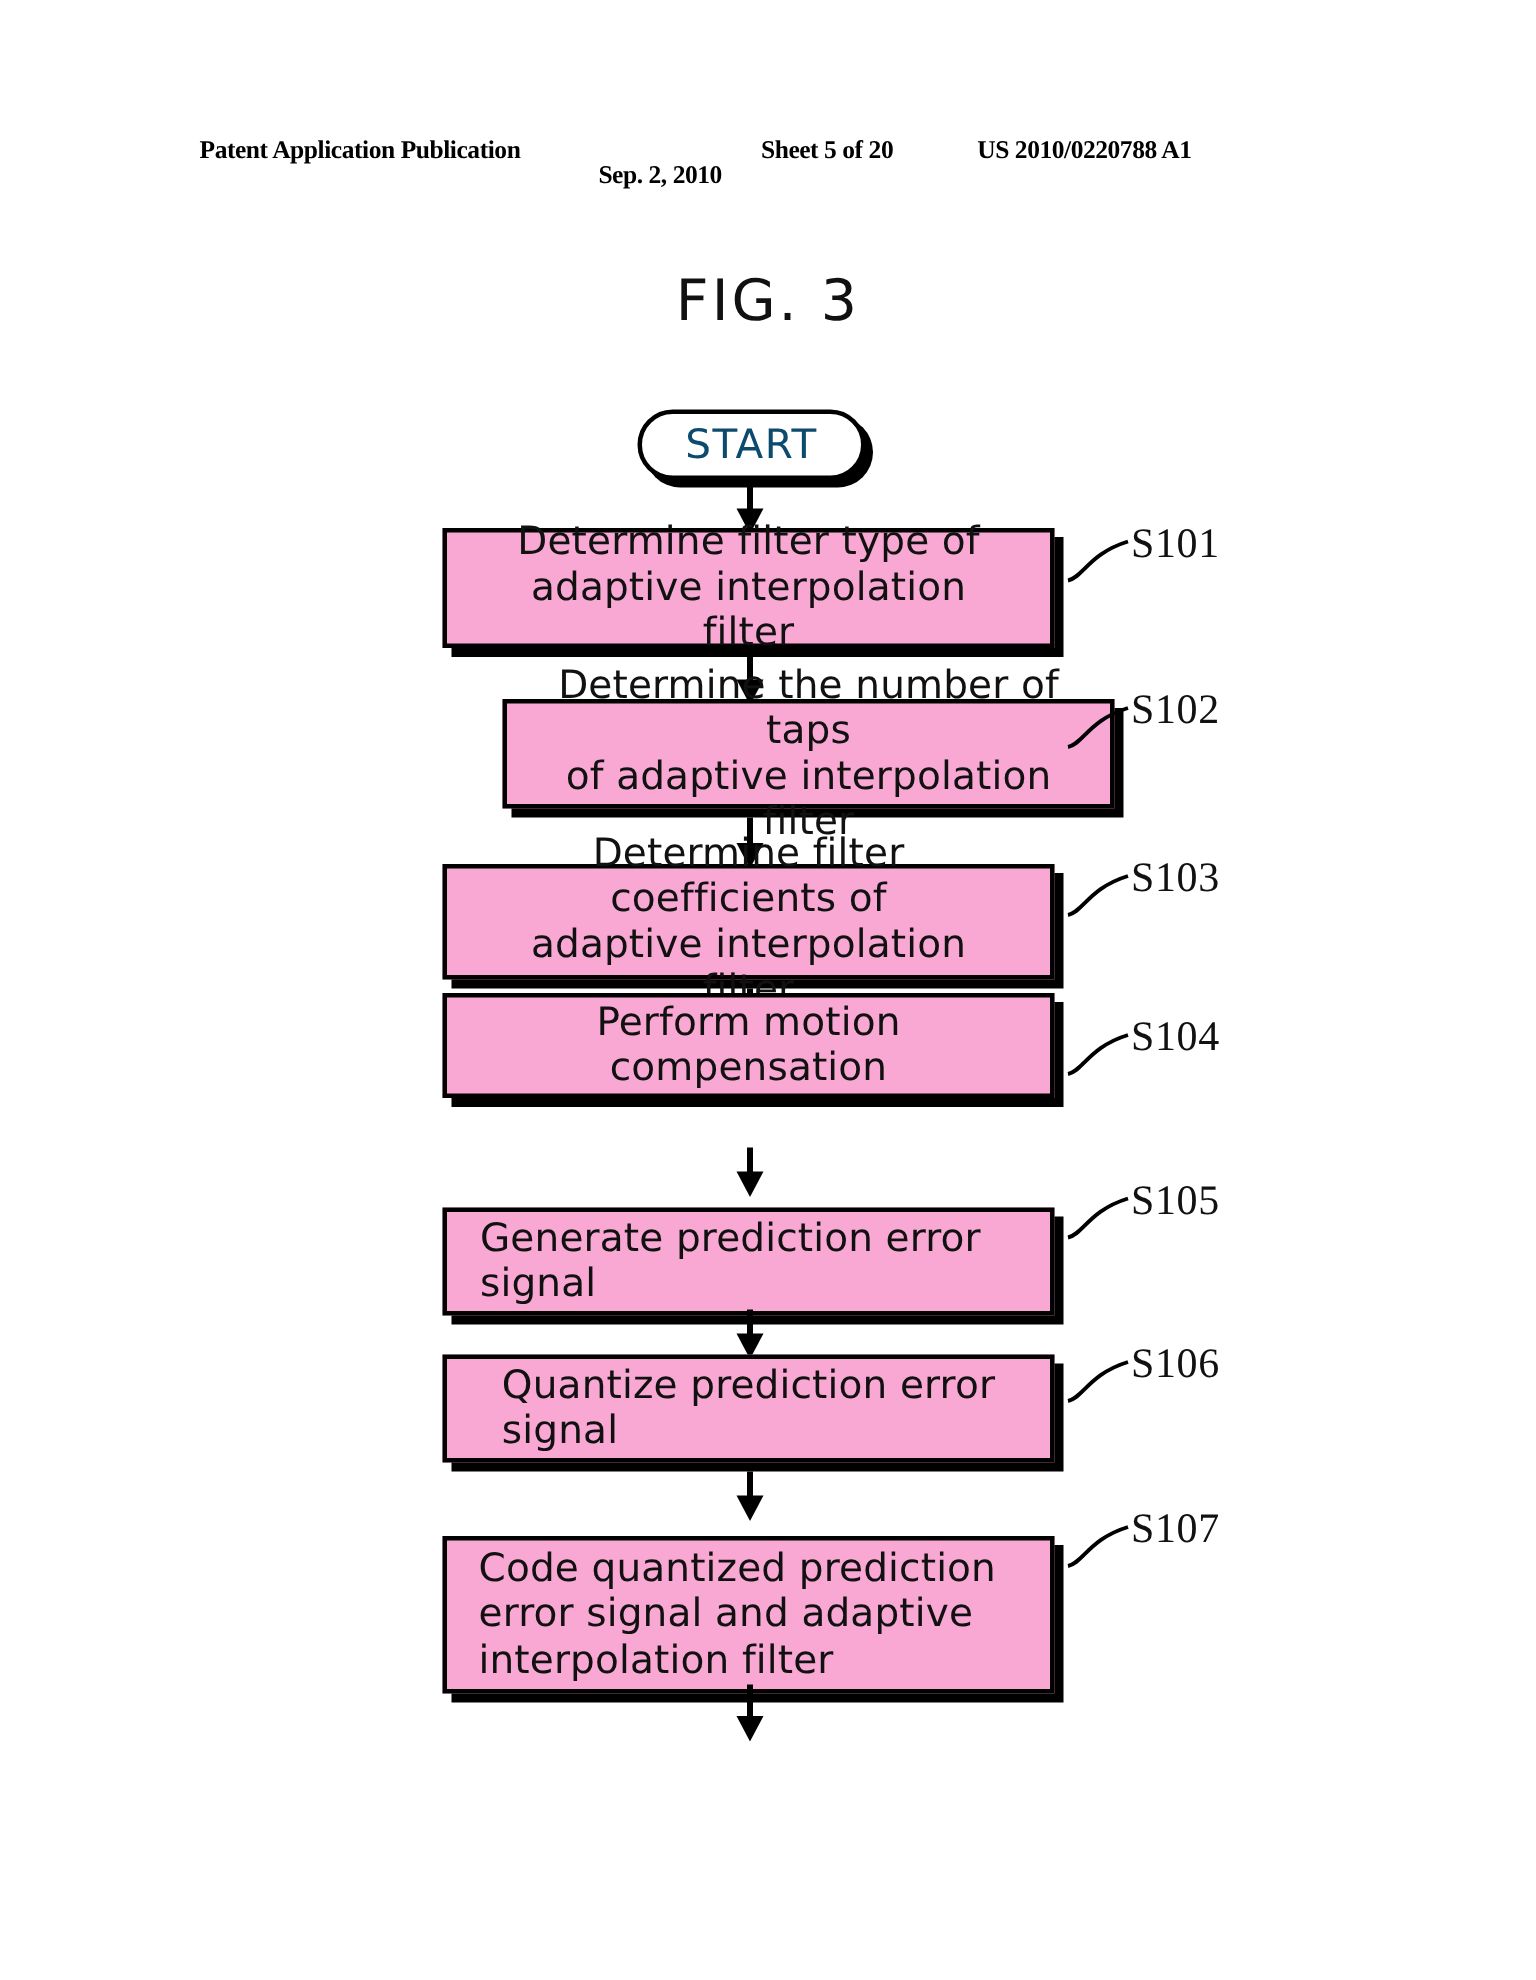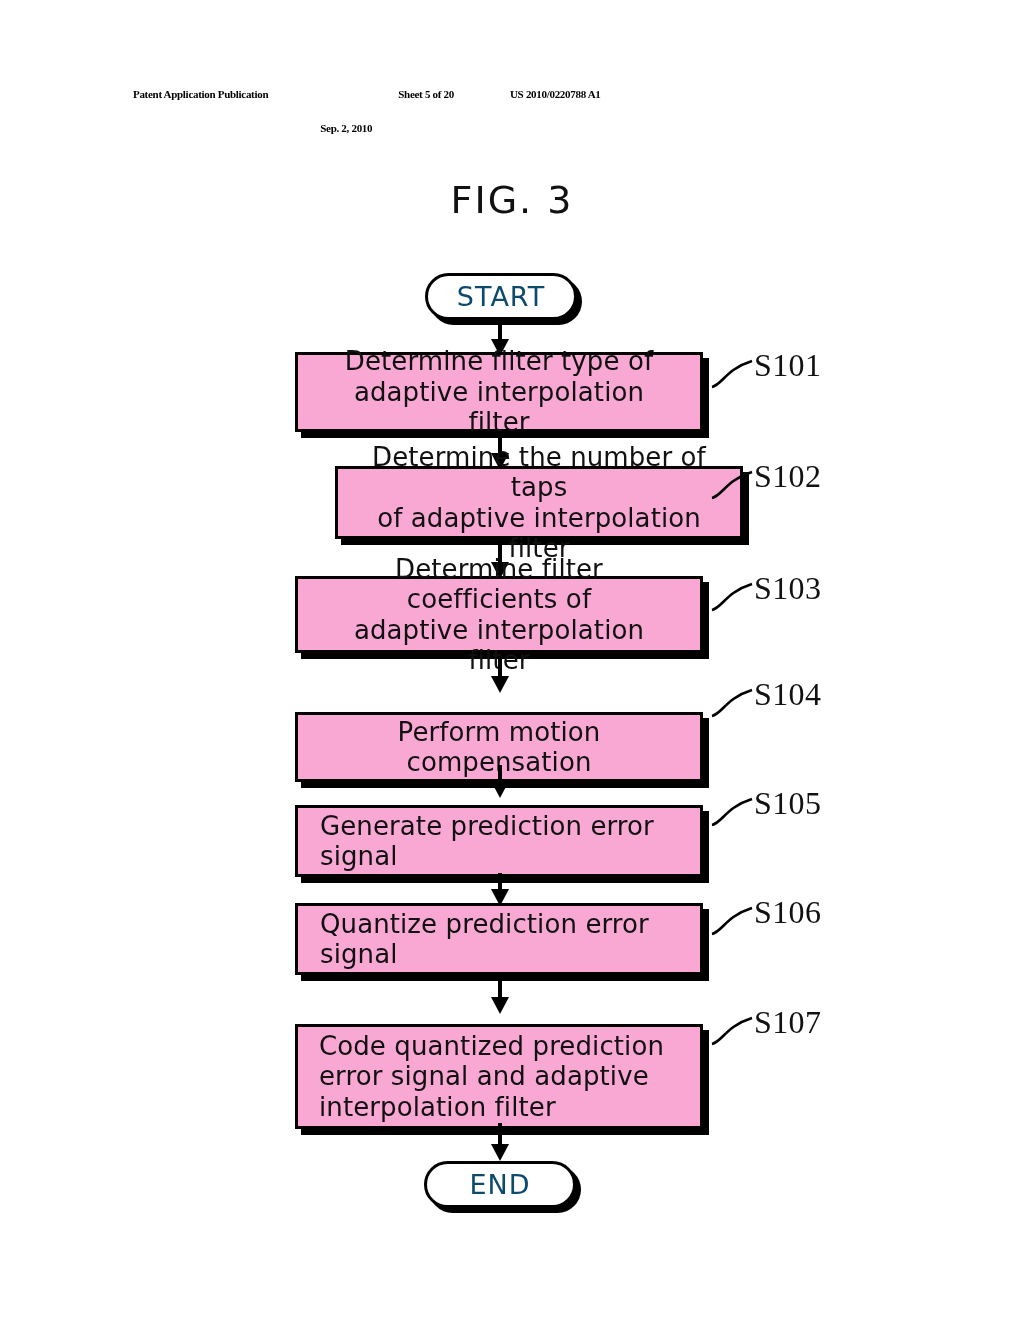--- a/index.html
+++ b/index.html
@@ -17,24 +17,24 @@
   }
 
   
   #page-header {
     position: absolute;
     top: 88px;
     left: 133px;
     width: 760px;
     height: 24px;
     display: flex;
-    align-items: flex-start;
+    align-items: center;
     font-family: "Liberation Serif", serif;
     font-weight: bold;
-    font-size: 11px;
+    font-size: 17px;
     letter-spacing: -0.3px;
     white-space: nowrap;
   }
   #page-header .hdr-pub      { margin-right: 52px; }
   #page-header .hdr-date     { margin-right: 26px; margin-top: 34px; }
   #page-header .hdr-sheet    { margin-right: 56px; }
   #page-header .hdr-patno    { }
 
   
   #figure-title {
@@ -133,21 +133,21 @@
     top: 0;
     width: 44px;
     height: 34px;
     overflow: visible;
   }
   .step-callout .step-label {
     position: absolute;
     left: 44px;
     top: -8px;
     font-family: "Liberation Serif", serif;
-    font-size: 32px;
+    font-size: 28px;
     letter-spacing: 0.4px;
     color: #111;
     white-space: nowrap;
   }
 </style>
 </head>
 <body>
 
 <div id="page-header">
   <span class="hdr-pub">Patent Application Publication</span>
@@ -210,21 +210,21 @@
       <path d="M2 32 C 12 30, 16 14, 42 6" fill="none" stroke="#000" stroke-width="2.6"></path>
     </svg>
     <span class="step-label">S103</span>
   </div>
 
   <div class="connector" style="left:487px; top:659px; height:34px;">
     <div class="stem" style="height:18px;"></div>
       <div class="head"></div>
   </div>
 
-  <div class="process-box center" style="left:295px; top:712px; width:408px; height:70px;">
+  <div class="process-box center" style="left:295px; top:662px; width:408px; height:70px;">
     <div class="box-text">Perform motion compensation</div>
   </div>
   <div class="step-callout" style="left:710px; top:684px;">
     <svg class="leader" viewBox="0 0 44 34">
       <path d="M2 32 C 12 30, 16 14, 42 6" fill="none" stroke="#000" stroke-width="2.6"></path>
     </svg>
     <span class="step-label">S104</span>
   </div>
 
   <div class="connector" style="left:487px; top:765px; height:33px;">
@@ -241,21 +241,21 @@
       <path d="M2 32 C 12 30, 16 14, 42 6" fill="none" stroke="#000" stroke-width="2.6"></path>
     </svg>
     <span class="step-label">S105</span>
   </div>
 
   <div class="connector" style="left:487px; top:873px; height:33px;">
     <div class="stem" style="height:17px;"></div>
       <div class="head"></div>
   </div>
 
-  <div class="process-box lead" style="left:295px; top:903px; width:408px; height:72px;">
+  <div class="process-box lead" style="left:295px; top:903px; width:408px; height:72px;align-items:center;">
     <div class="box-text">Quantize prediction error
 signal</div>
   </div>
   <div class="step-callout" style="left:710px; top:902px;">
     <svg class="leader" viewBox="0 0 44 34">
       <path d="M2 32 C 12 30, 16 14, 42 6" fill="none" stroke="#000" stroke-width="2.6"></path>
     </svg>
     <span class="step-label">S106</span>
   </div>
 
@@ -274,17 +274,14 @@
       <path d="M2 32 C 12 30, 16 14, 42 6" fill="none" stroke="#000" stroke-width="2.6"></path>
     </svg>
     <span class="step-label">S107</span>
   </div>
 
   <div class="connector" style="left:487px; top:1123px; height:38px;">
     <div class="stem" style="height:22px;"></div>
       <div class="head"></div>
   </div>
 
-  <div class="terminator" style="left:424px; top:1161px; width:152px; height:47px;">
-    <span>END</span>
-  </div>
 
 </div>
 
 </body></html>

